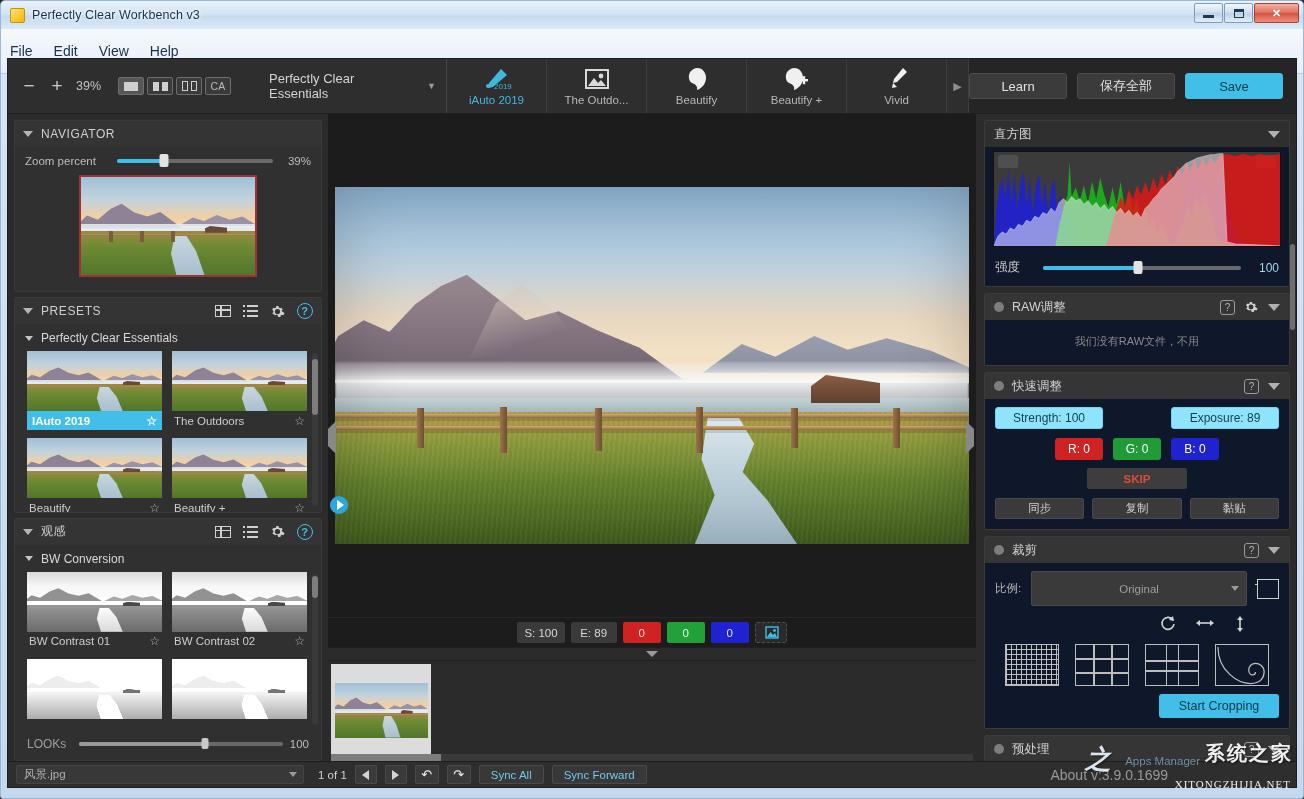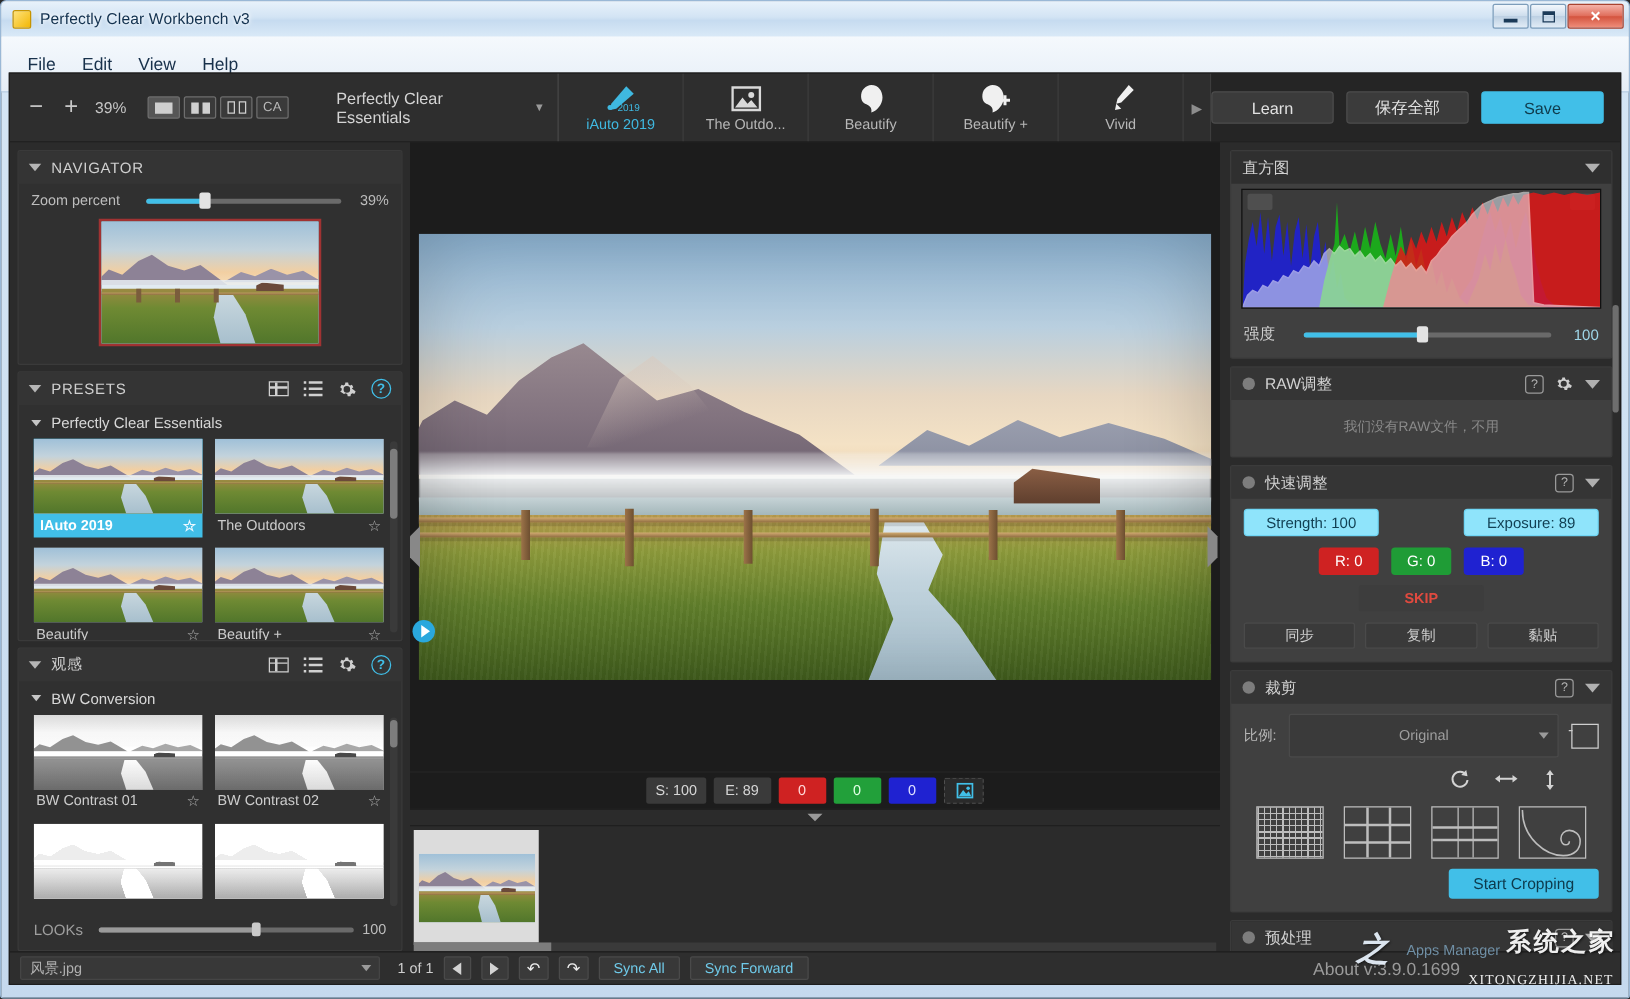--- a/index.html
+++ b/index.html
@@ -53,21 +53,21 @@
     border-color: #a8422f; color: #fff; font-weight: bold;
   }
   .glyph-min { width: 11px; height: 3px; background: #1b3a58; margin-top: 6px; }
   .glyph-max { width: 10px; height: 9px; border: 1.5px solid #1b3a58; border-top-width: 3px; }
 
   
   #menu-bar {
     height: 45px;
     background: linear-gradient(180deg,#f5f9fd,#e6eef7);
     display: flex; align-items: center;
-    padding-left: 12px; gap: 3px;
+    gap: 3px;
     border-bottom: 1px solid #b9cee2;
     text-align: center;
   }
   .menu-item {
     font-size: 14px; color: #18314b; padding: 3px 9px; border-radius: 3px;
     cursor: default;
   }
 
   
   #app-body {
@@ -310,21 +310,21 @@
 
   #filmstrip { height: 100px; flex:none; background:#2b2b2b; display:flex; padding: 3px 3px 0 3px; position:relative; }
   .film-cell { width: 100px; height: 92px; background:#dcdcdc; display:flex; align-items:center; justify-content:center; }
   .film-cell .th { width: 93px; height: 55px; overflow:hidden; }
   #film-scroll { position:absolute; left:3px; right:3px; bottom:0; height:7px; background:#3a3a3a; }
   #film-scroll i { position:absolute; left:0; top:0; bottom:0; width:110px; background:#7d7d7d; }
 
   
   #right-panel { width: 320px; flex:none; background:#2b2b2b; padding: 6px 6px 0 8px;
                  display:flex; flex-direction:column; gap:6px; overflow:hidden; position:relative; }
-  .rpanel { background:#404040; border:1px solid #3b3b3b; border-radius:2px; flex:none; }
+  .rpanel { background:#0f172a; border:1px solid #3b3b3b; border-radius:2px; flex:none; }
   .rhead { height:26px; display:flex; align-items:center; gap:8px; padding:0 9px;
            background:#353535; color:#d2d2d2; font-size:12.5px; }
   .dot { width:10px; height:10px; border-radius:50%; background:#7d7d7d; flex:none; }
   .rhead .tools { margin-left:auto; display:flex; align-items:center; gap:9px; }
   .ic-help-s { width:15px;height:15px;border:1.3px solid #9a9a9a;border-radius:3px;color:#b5b5b5;
                font-size:10px;display:flex;align-items:center;justify-content:center; }
   .tri-d2 { width:0;height:0;border-left:6px solid transparent;border-right:6px solid transparent;border-top:7px solid #b0b0b0; }
 
   
   #hist-panel .rhead { background:#2f2f2f; }

